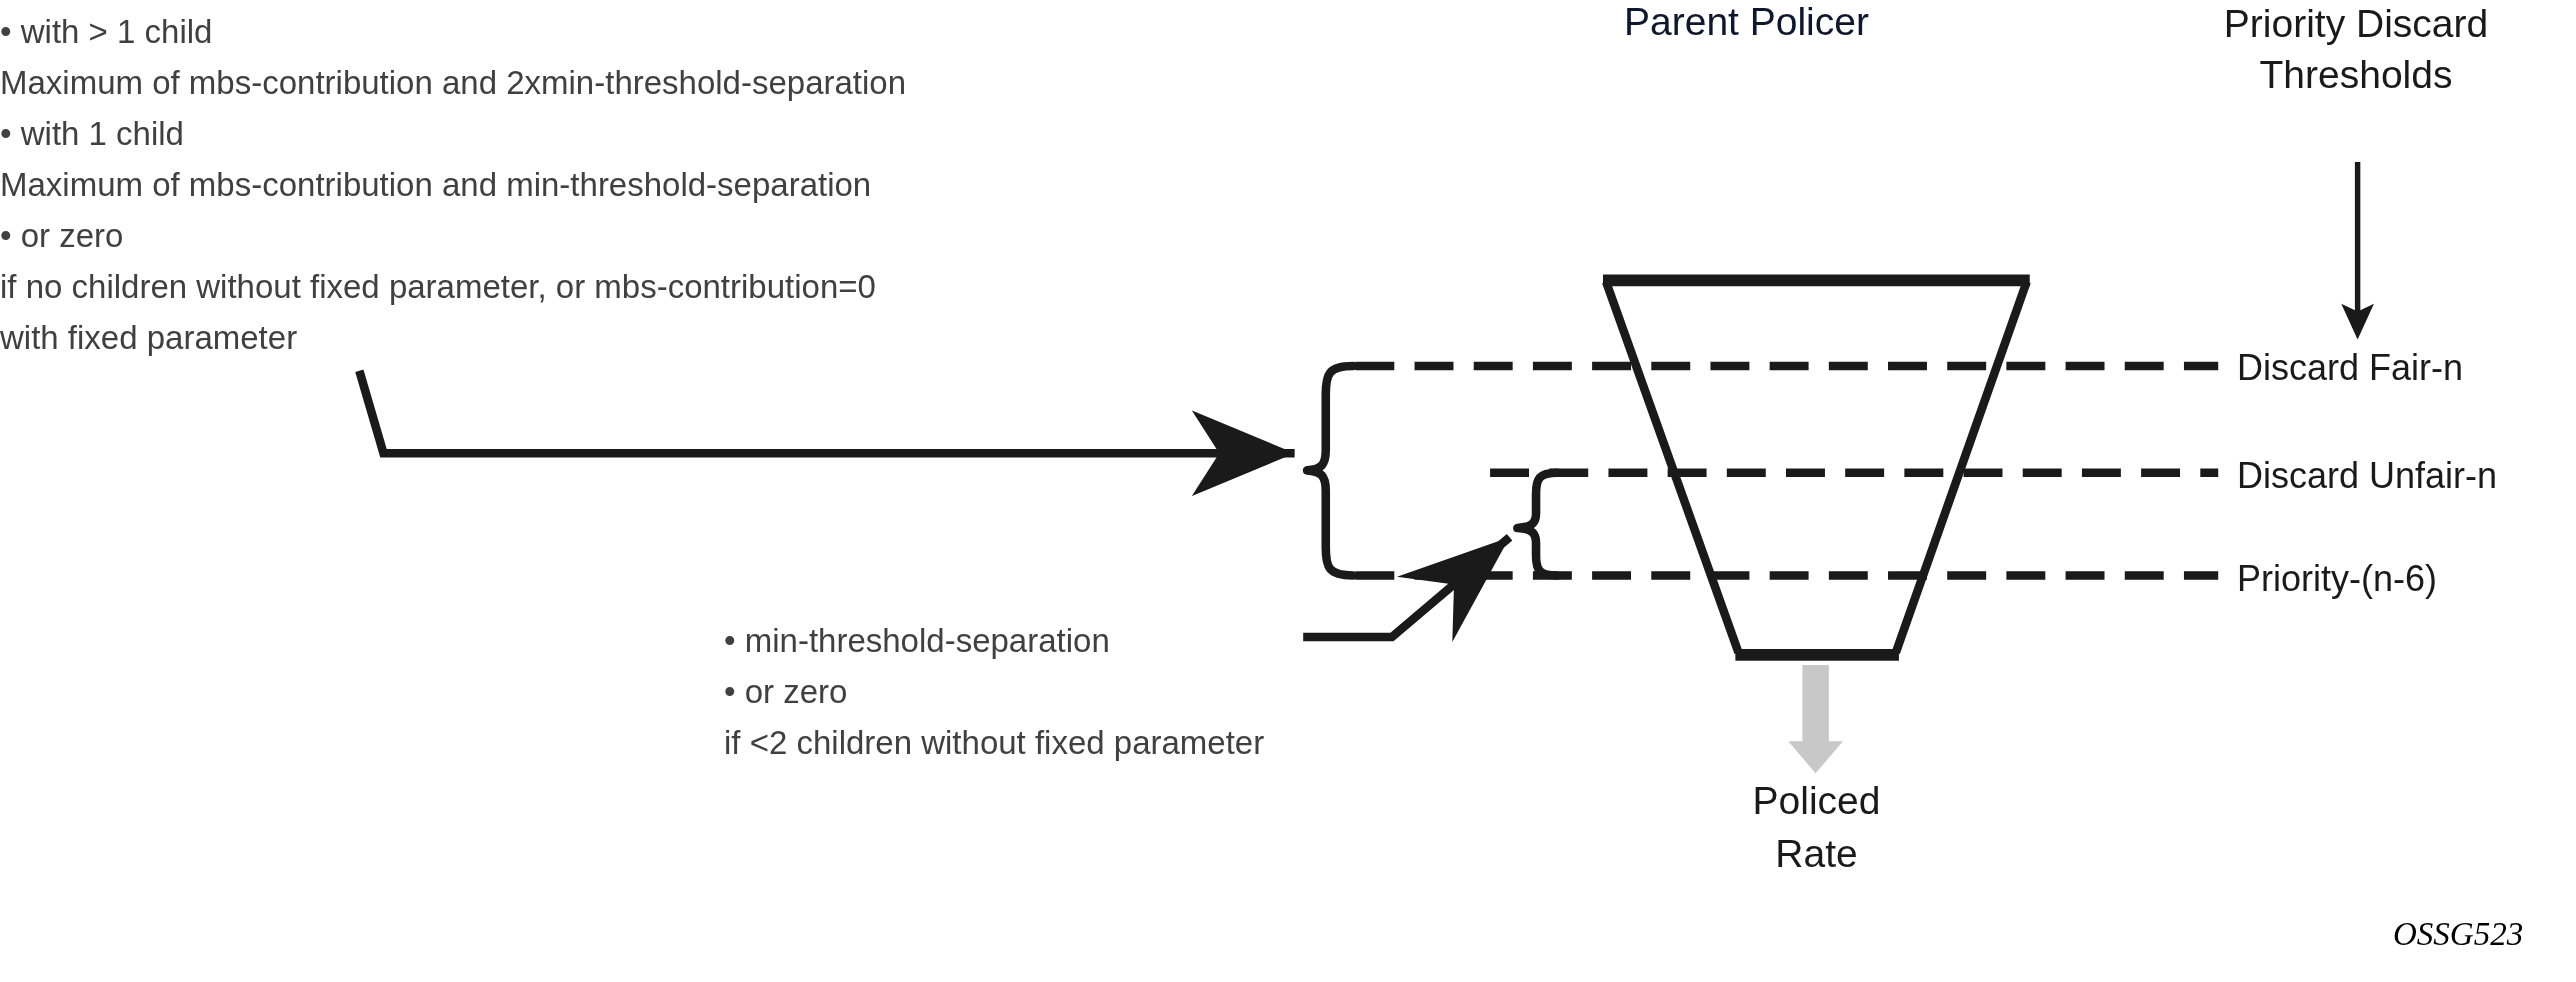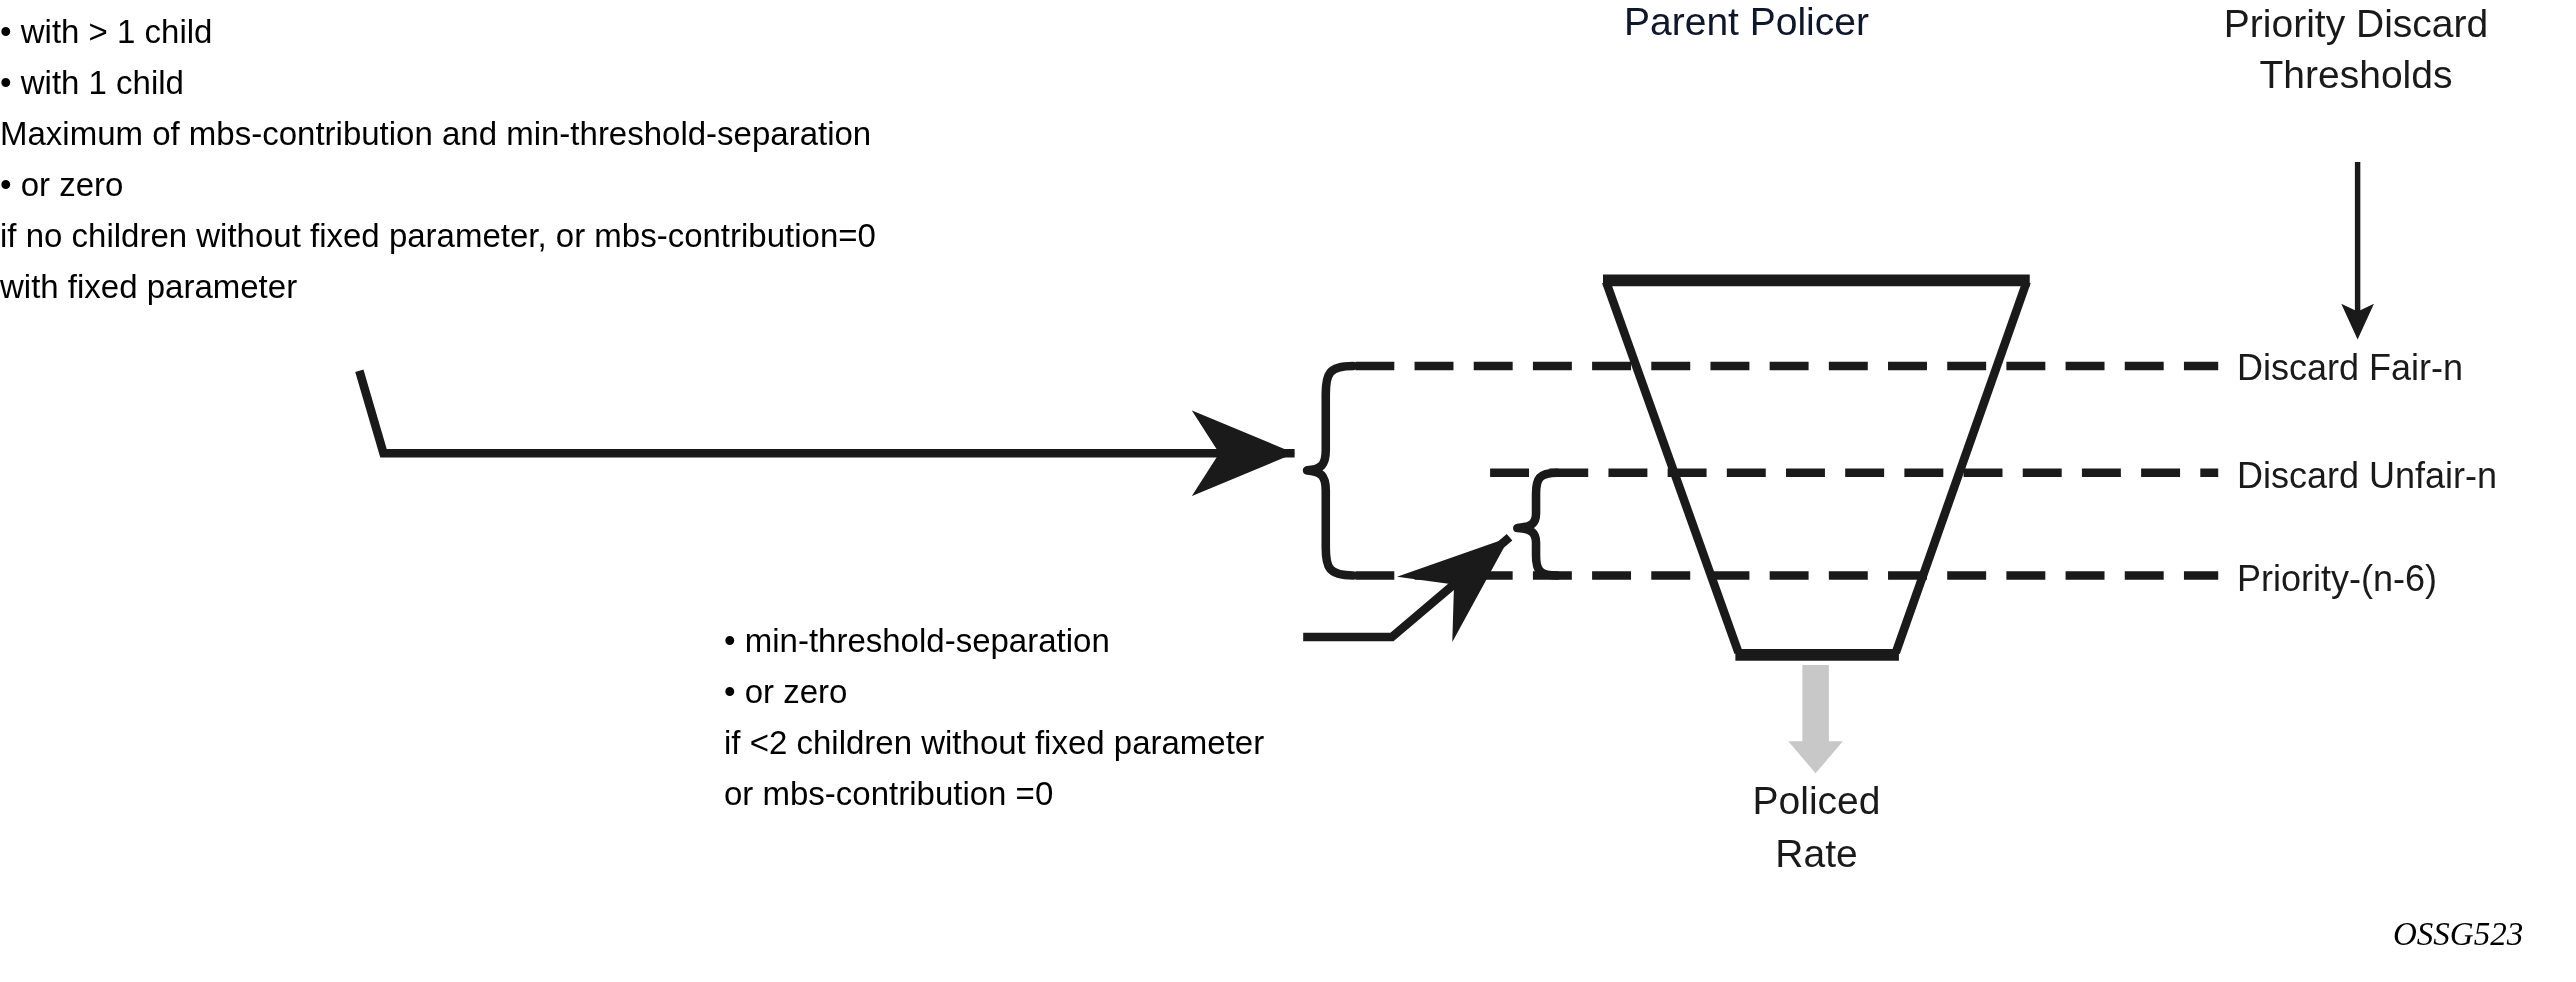--- a/index.html
+++ b/index.html
@@ -46,21 +46,21 @@
   }
   #note-lower {
     left: 724px;
     top: 615px;
     width: 857px;
   }
   .note-line {
     font-size: 33px;
     line-height: 51px;
     white-space: pre;
-    color: #000000;
+    color: #404040;
   }
   
   #parent-policer-title {
     left: 1624px;
     top: 1.6px;
     font-size: 39px;
     letter-spacing: 0px;
   }
   .threshold-head-line {
     position: absolute;
@@ -165,32 +165,32 @@
       <path d="M3027,436 L3006,390 L3027,400 L3048,390 Z" fill="#1a1a1a"></path>
     </g>
 
     <g>
       <path d="M2314,854 L2348,854 L2348,952 L2366,952 L2331,993 L2296,952 L2314,952 Z" fill="#c8c8c8"></path>
     </g>
   </svg>
 
   <div class="note-block" id="note-upper">
     <div class="note-line">• with &gt; 1 child</div>
+    <div class="note-line">Maximum of mbs-contribution and 2xmin-threshold-separation</div>
     <div class="note-line">• with 1 child</div>
     <div class="note-line">Maximum of mbs-contribution and min-threshold-separation</div>
     <div class="note-line">• or zero</div>
     <div class="note-line">if no children without fixed parameter, or mbs-contribution=0</div>
     <div class="note-line">with fixed parameter</div>
   </div>
 
   <div class="note-block" id="note-lower">
     <div class="note-line">• min-threshold-separation</div>
     <div class="note-line">• or zero</div>
     <div class="note-line">if &lt;2 children without fixed parameter</div>
-    <div class="note-line">or mbs-contribution =0</div>
   </div>
 
   <div class="txt" id="parent-policer-title">Parent Policer</div>
 
   <div class="threshold-head-line" id="pdt-line-1">Priority Discard</div>
   <div class="threshold-head-line" id="pdt-line-2">Thresholds</div>
 
   <div class="threshold-label" id="label-discard-fair">Discard Fair-n</div>
   <div class="threshold-label" id="label-discard-unfair">Discard Unfair-n</div>
   <div class="threshold-label" id="label-priority-n1">Priority-(n-6)</div>

